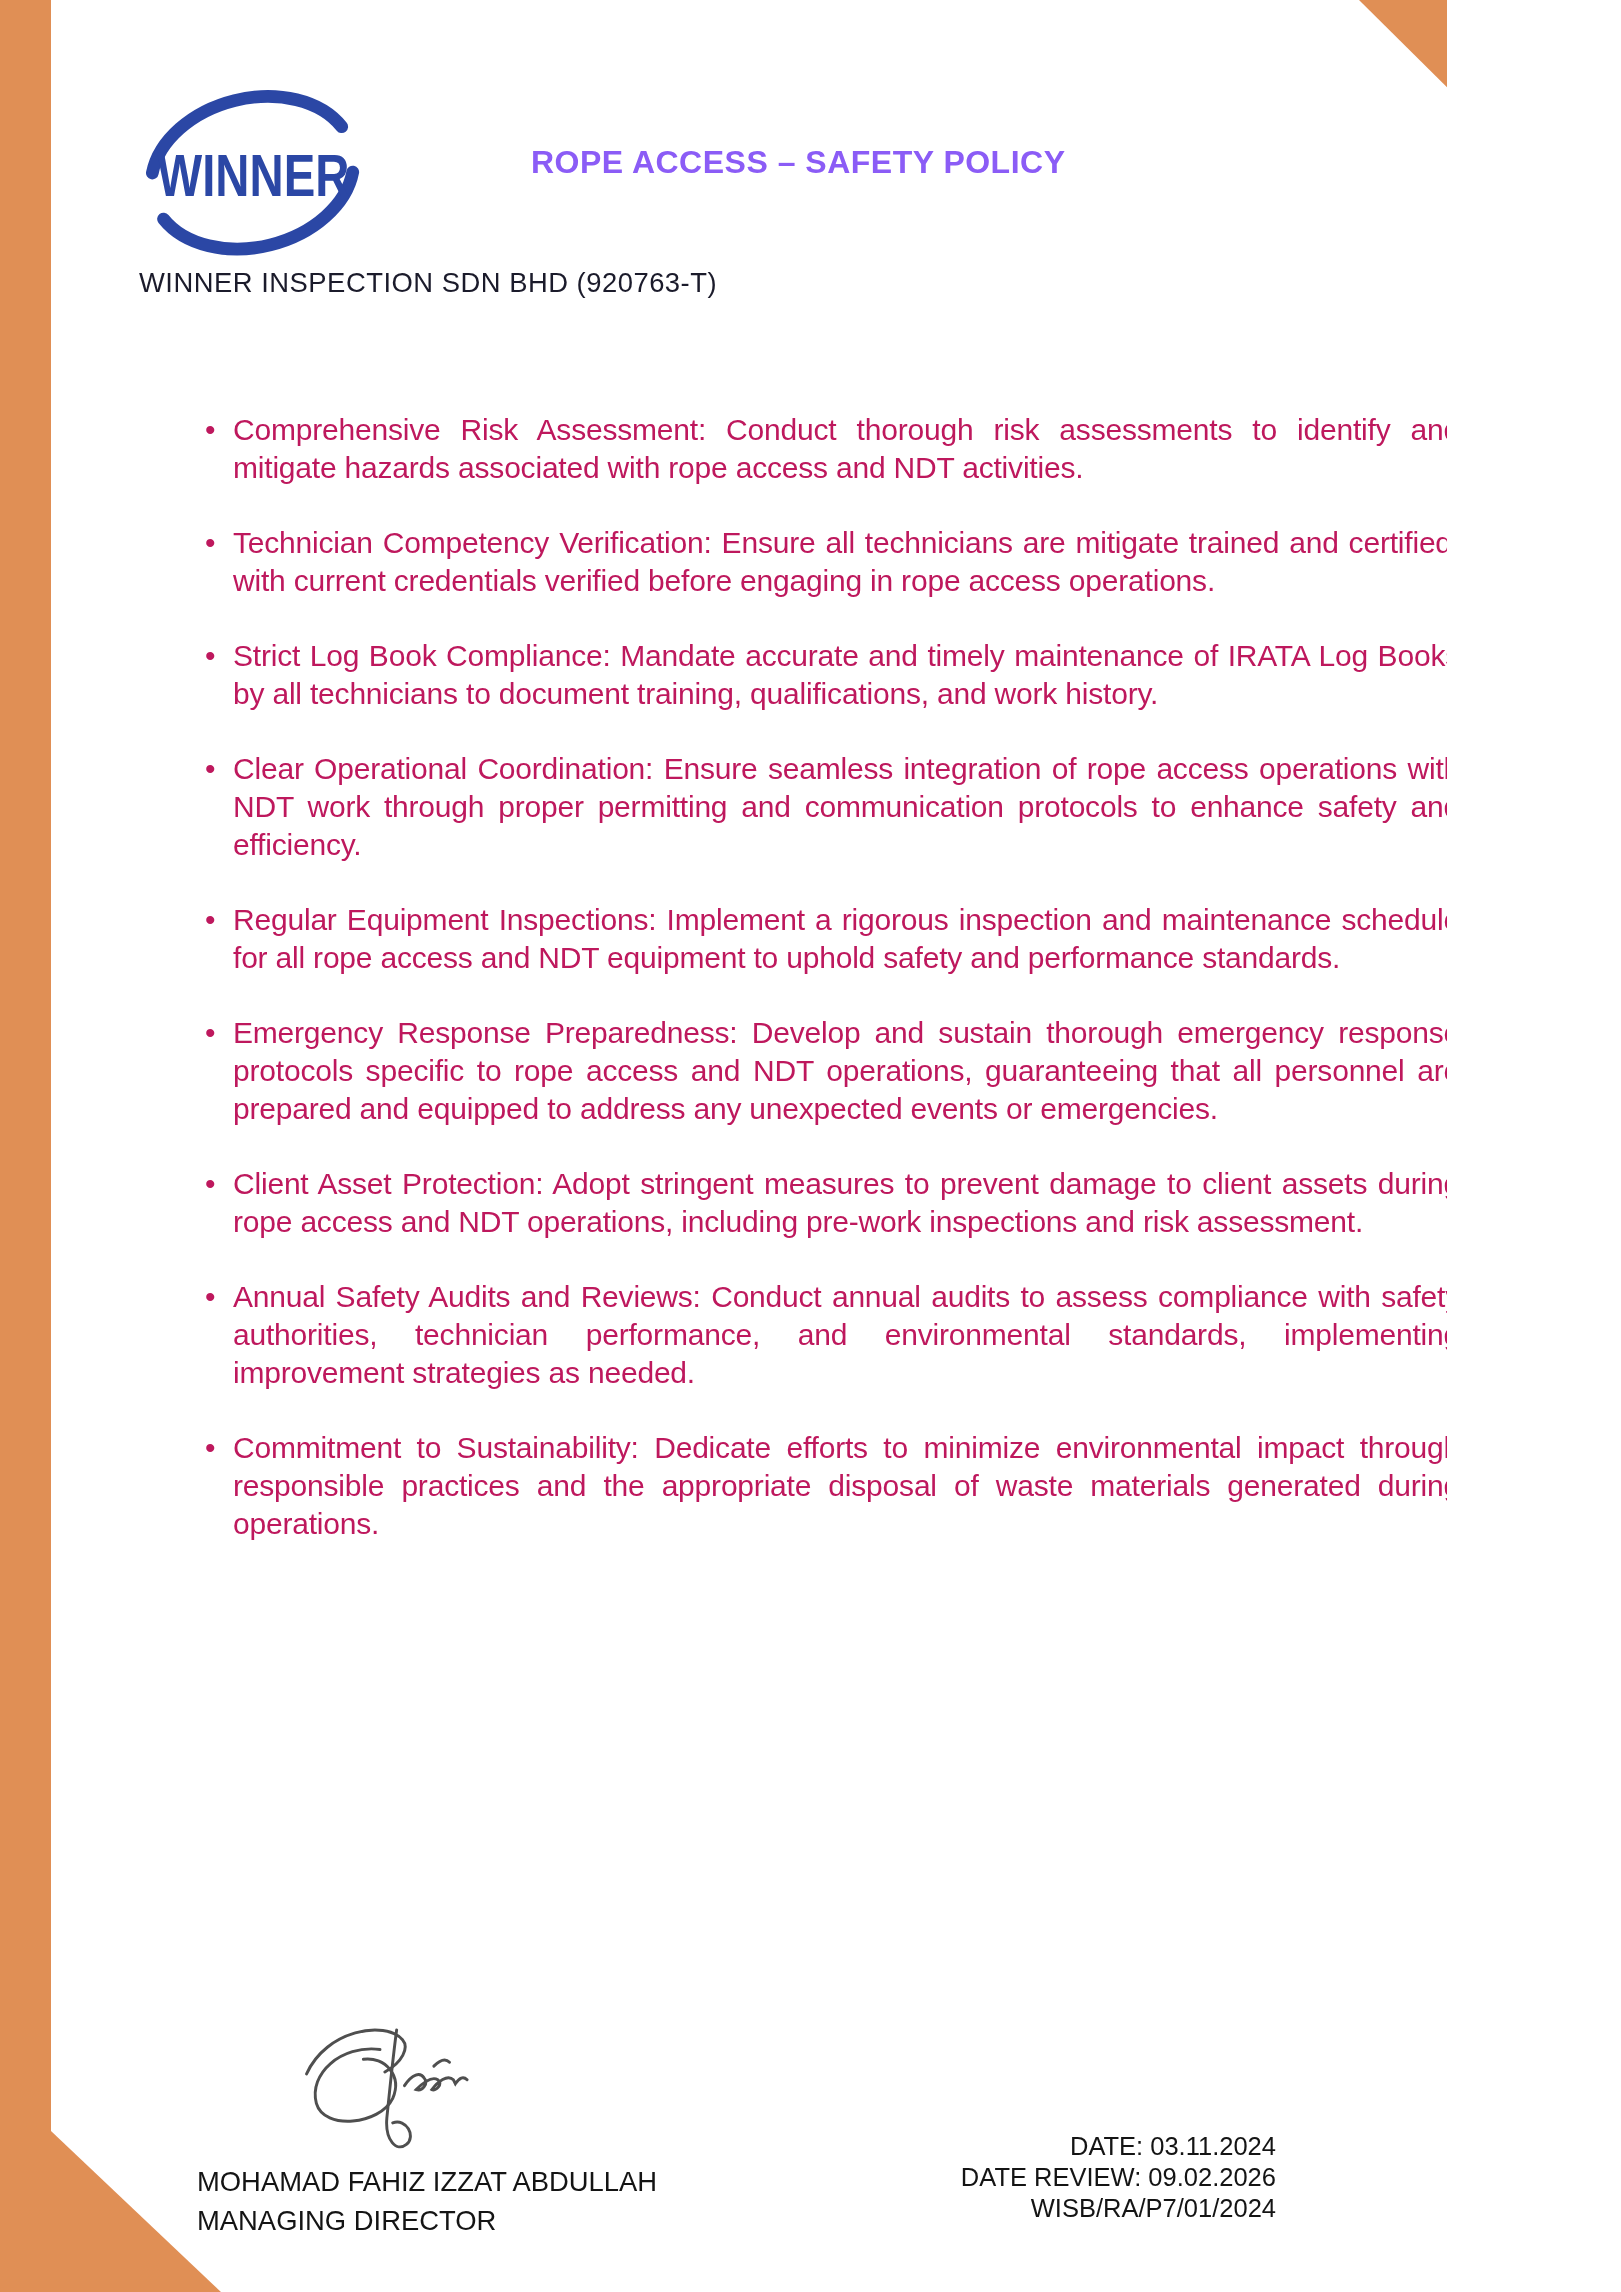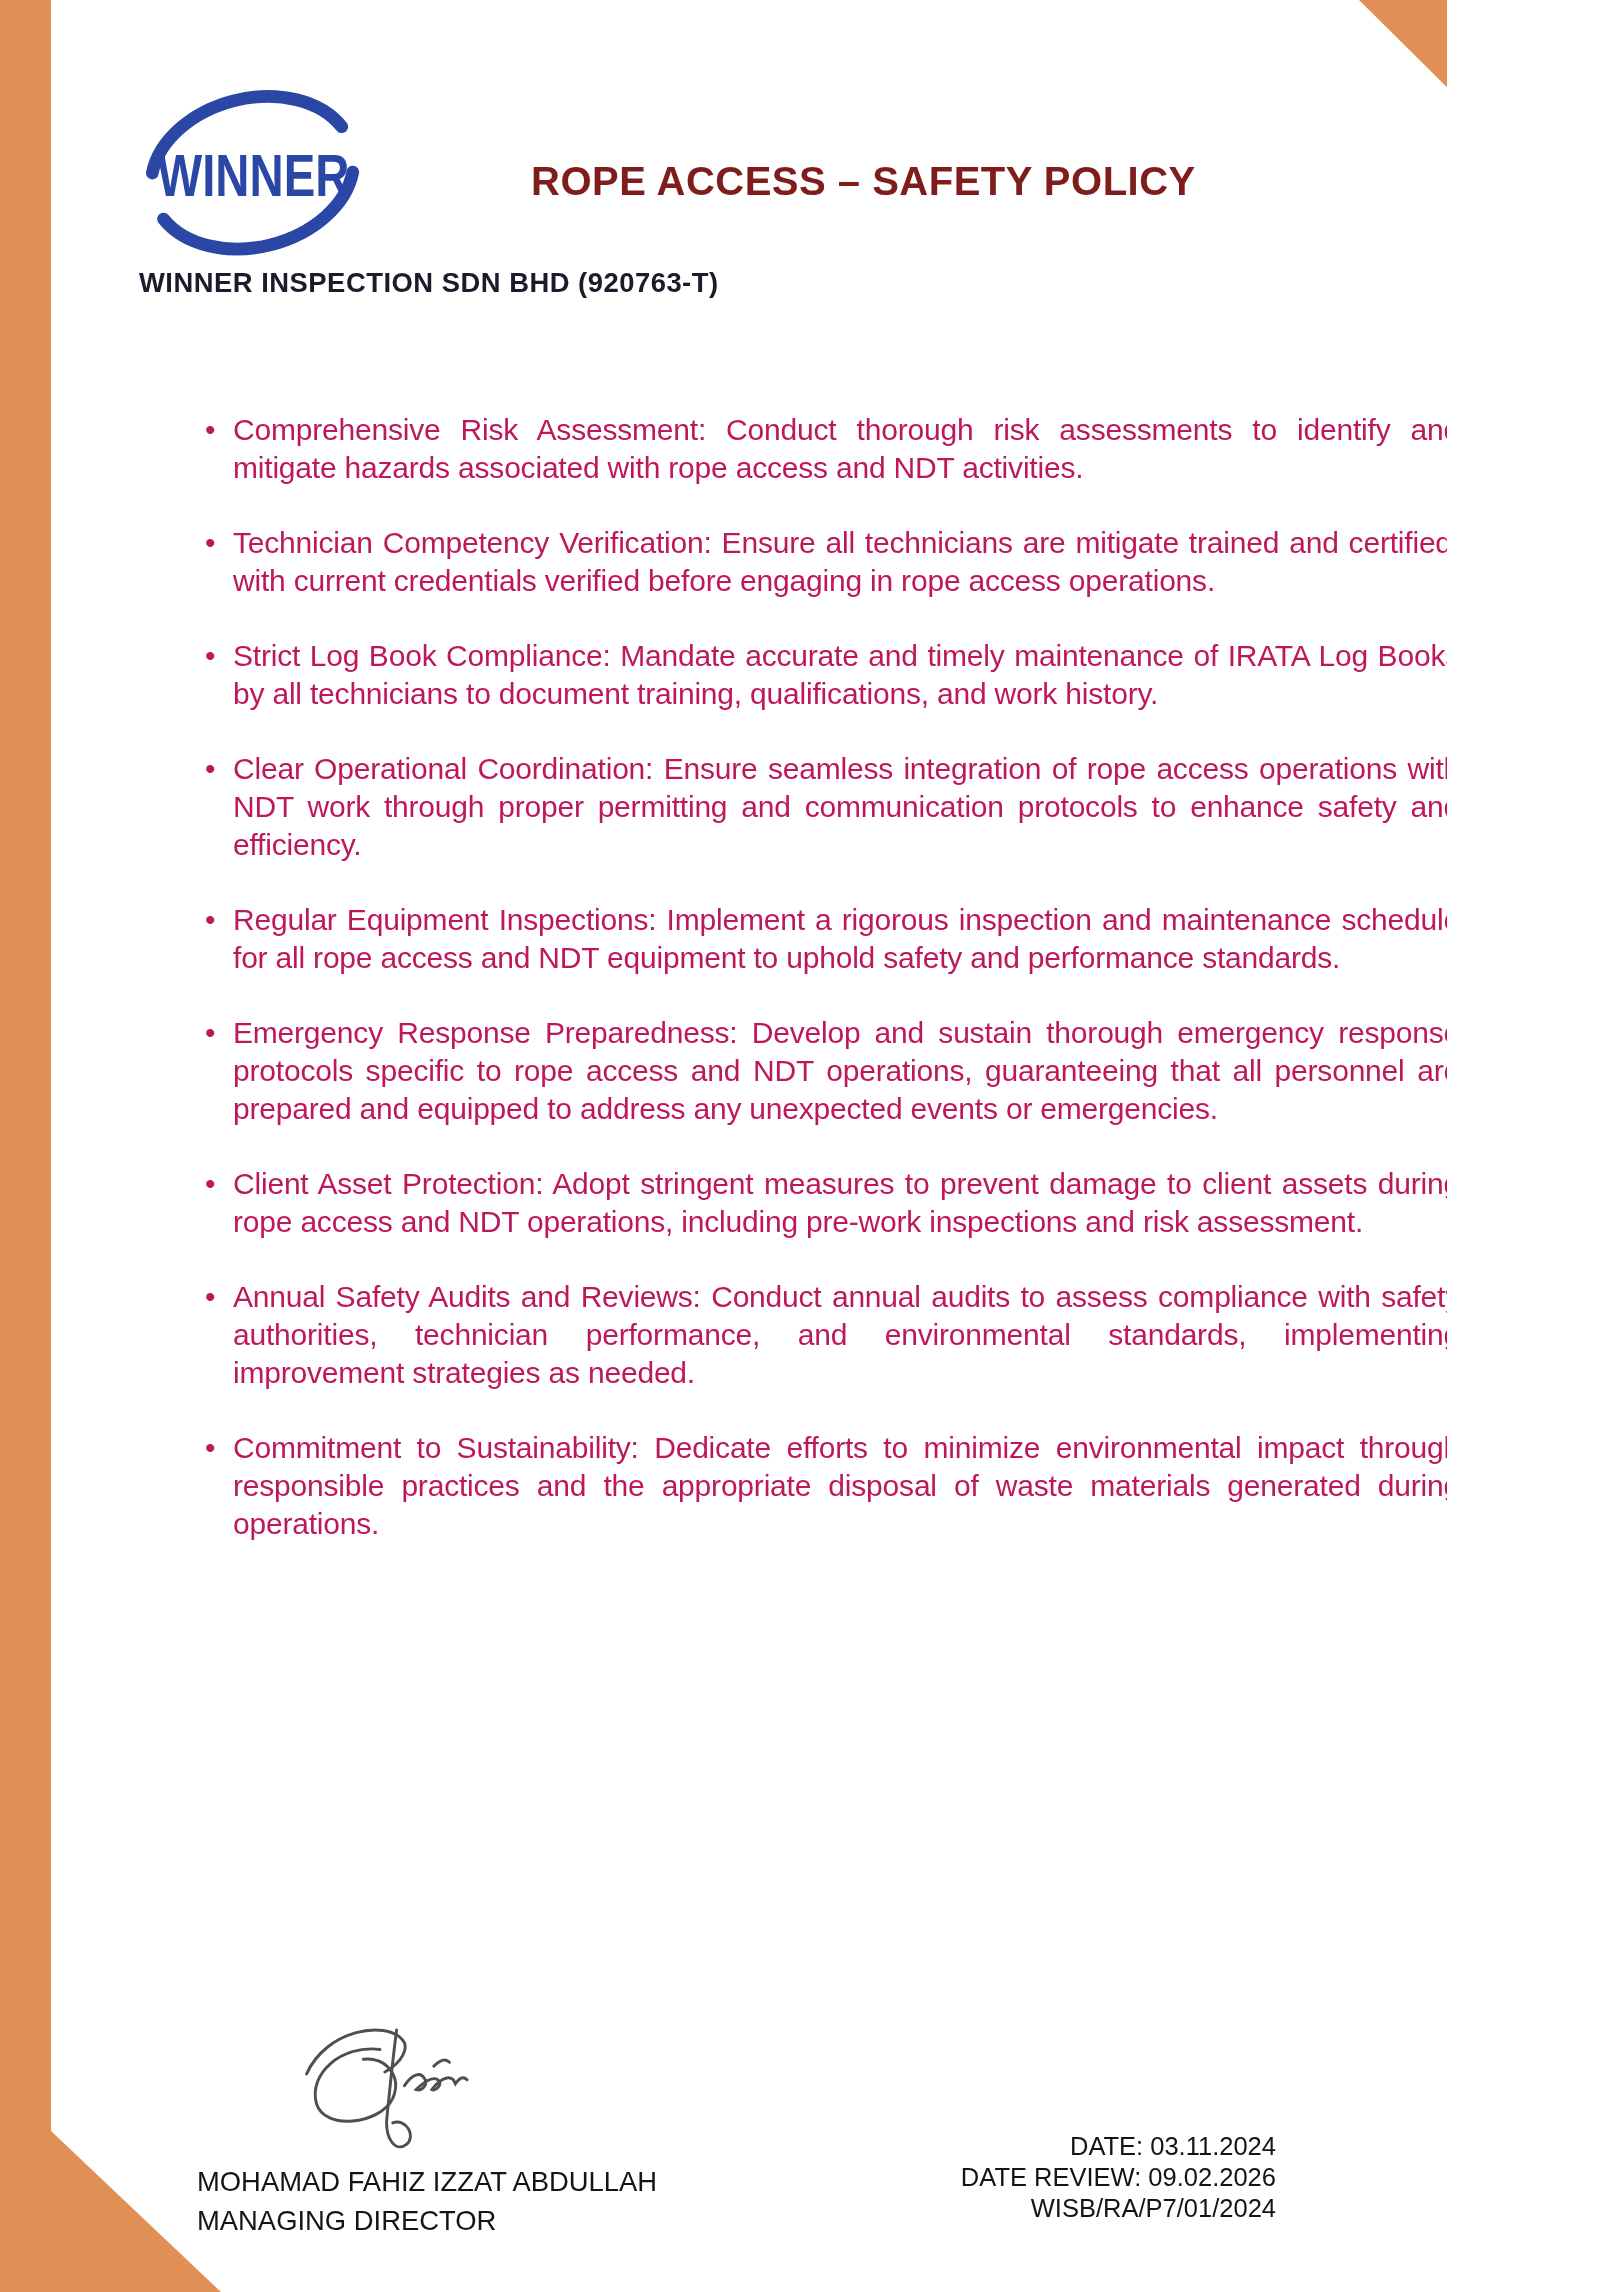--- a/index.html
+++ b/index.html
@@ -36,30 +36,30 @@
     clip-path: polygon(0 0, 100% 100%, 0 100%);
   }
 
   
   .logo-wrap {
     position: absolute; left: 93px; top: 57px;
     width: 274px; height: 206px;
   }
   .company-name {
     position: absolute; left: 139px; top: 267px;
-    font-size: 27.4px; font-weight: 700;
+    font-size: 27.4px; font-weight: 400;
     letter-spacing: 0.5px;
     color: #1B1B2B;
     white-space: nowrap;
   }
   .doc-title {
-    position: absolute; left: 531px; top: 159px;
-    font-size: 40px; font-weight: 700;
+    position: absolute; left: 531px; top: 144px;
+    font-size: 32px; font-weight: 700;
     letter-spacing: 0.5px;
-    color: #7f1d1d;
+    color: #8b5cf6;
     white-space: nowrap;
   }
 
   
   .policy-list {
     position: absolute; left: 201px; top: 411px;
     width: 1259px;
     margin: 0; padding: 0;
     list-style: none;
     color: #be185d;

